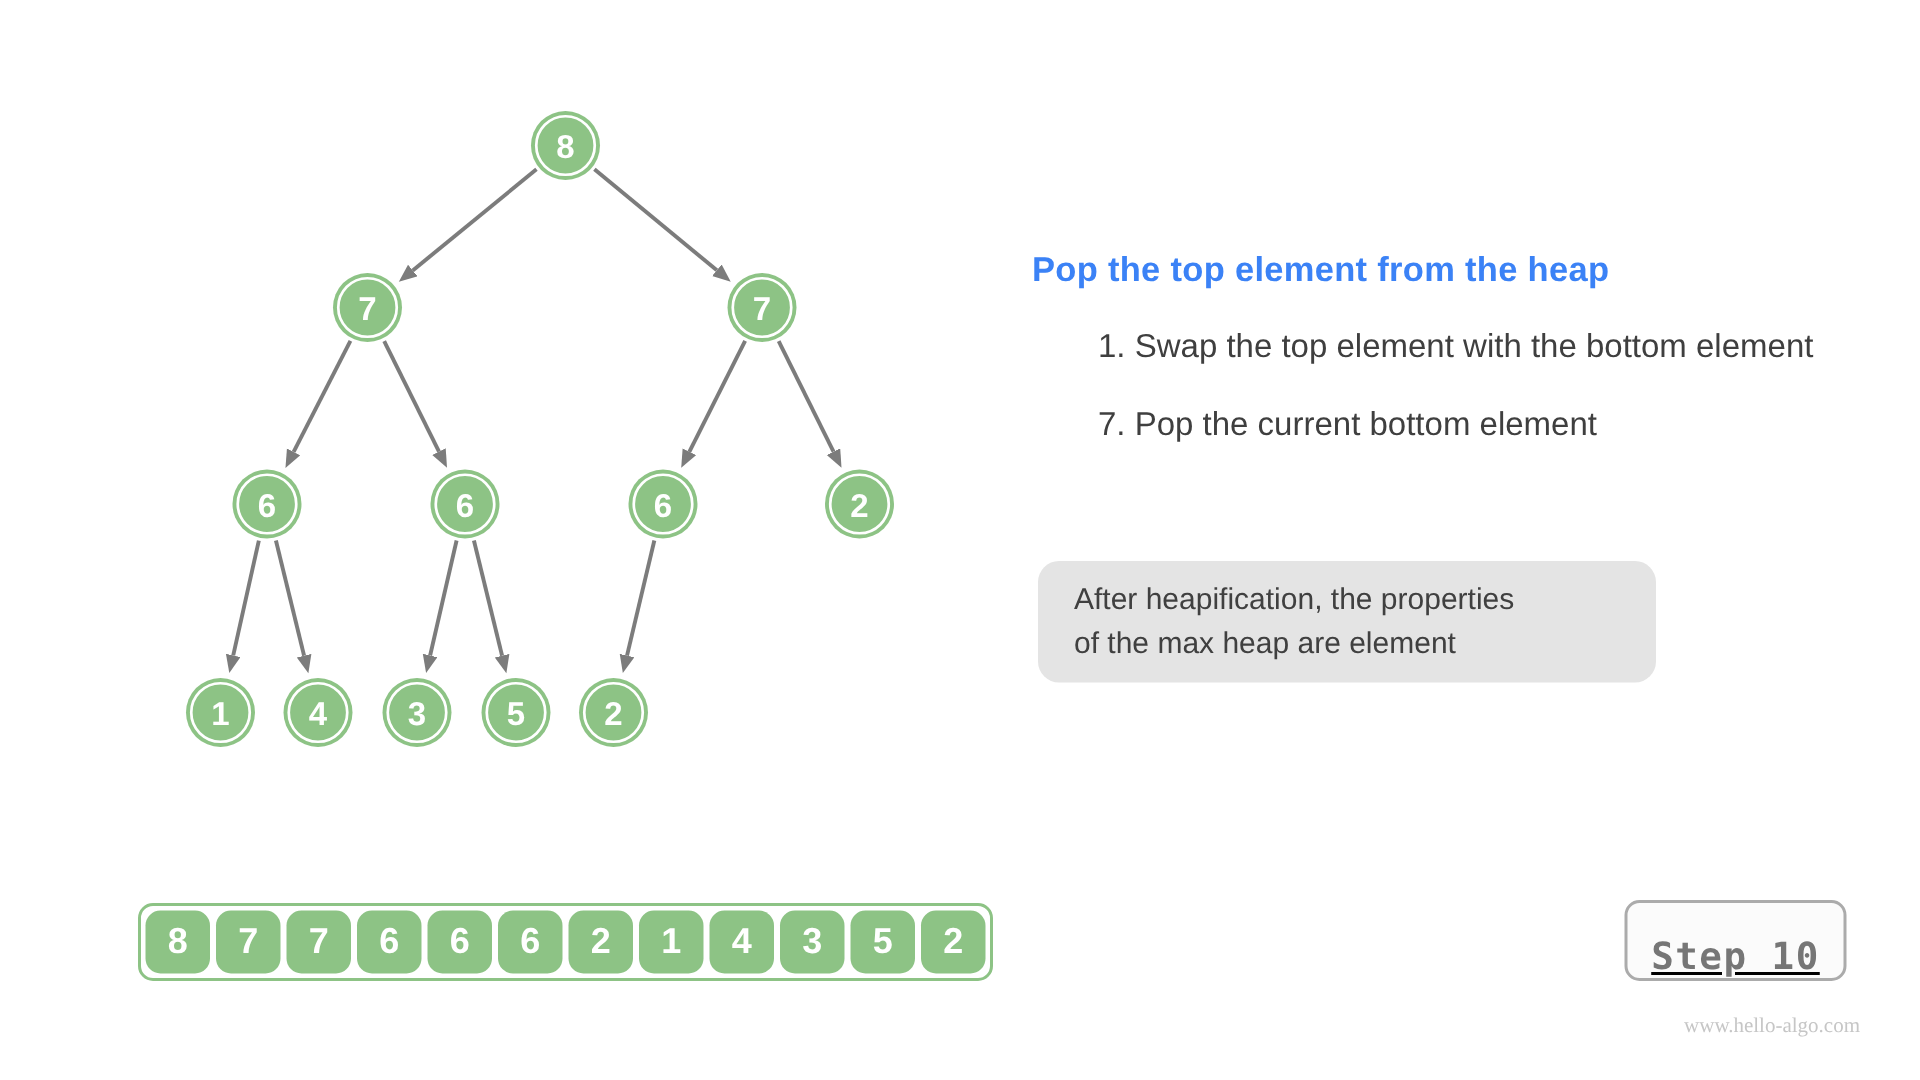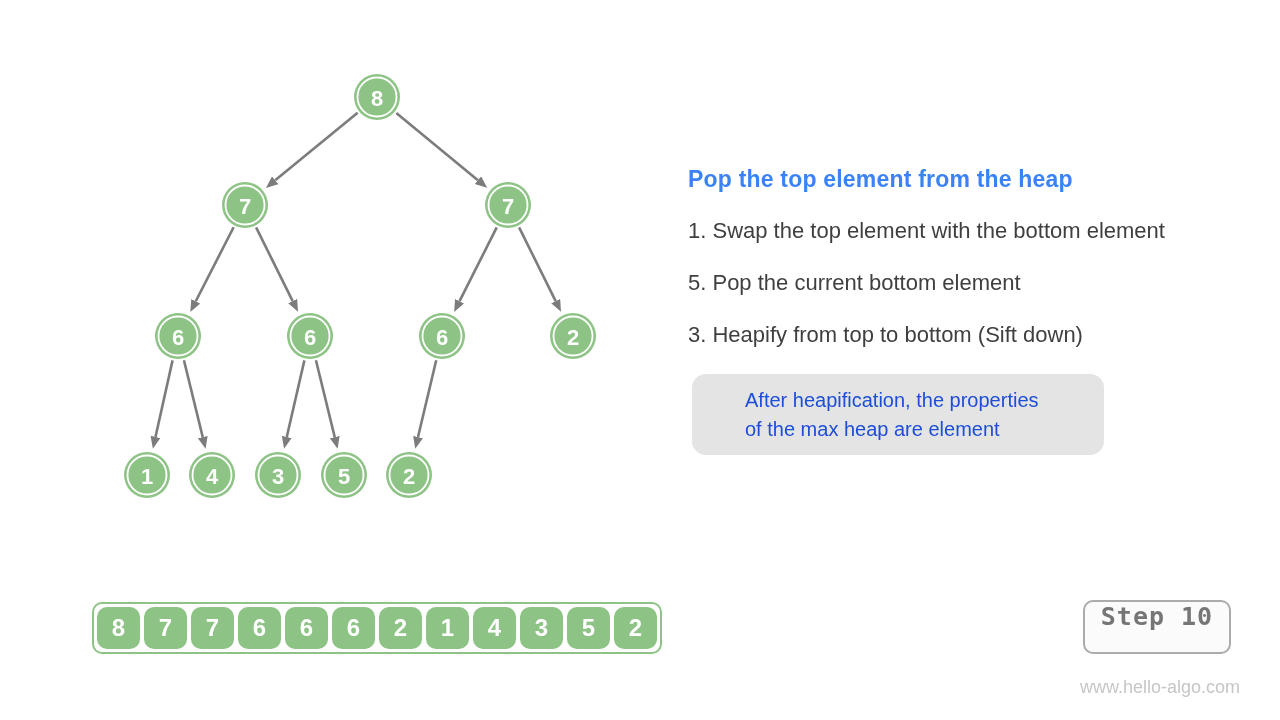--- a/index.html
+++ b/index.html
@@ -11,61 +11,61 @@
   #tree-svg { position: absolute; left: 0; top: 0; }
 
   
   .instructions {
     position: absolute; left: 688px; top: 165px; width: 540px;
   }
   .instructions h1 {
     font-size: 23px; line-height: 28px; font-weight: bold; color: #3b82f6;
     letter-spacing: 0.2px;
   }
-  .steps { margin-top: 2px; }
+  .steps { margin-top: 2px; margin-left: 44px; }
   .steps .step-line {
     margin-top: 24px; font-size: 22px; line-height: 28px; color: #3f3f3f;
   }
 
   .note {
     position: absolute; left: 692px; top: 374px; width: 412px; height: 81px;
     background: #e4e4e4; border-radius: 14px;
     display: flex; flex-direction: column; justify-content: center;
     padding-left: 24px;
   }
-  .note .note-line { font-size: 20px; line-height: 29px; color: #1d4ed8; margin-left: 29px; }
+  .note .note-line { font-size: 20px; line-height: 29px; color: #404040; }
 
   
   .array {
     position: absolute; left: 92px; top: 602px; height: 52px;
     border: 2px solid var(--green, #8dc385); border-radius: 10px;
     padding: 3px; display: flex; gap: 4px; background: #ffffff;
   }
   .array .cell {
     width: 43px; height: 42px; border-radius: 10px;
     background: var(--green, #8dc385);
     display: flex; align-items: center; justify-content: center;
     color: #ffffff; font-size: 24px; font-weight: bold;
   }
 
   
   .step-box {
     position: absolute; left: 1083px; top: 600px; width: 148px; height: 54px;
     border: 2px solid #ababab; border-radius: 10px; background: #fbfbfb;
-    display: flex; align-items: flex-start; justify-content: center;
+    display: flex; align-items: flex-end; justify-content: center; text-decoration: underline;
   }
   .step-box span {
     font-family: "DejaVu Sans Mono", monospace; font-weight: bold;
     font-size: 25px; color: #767676; letter-spacing: 1px;
   }
 
   .watermark {
     position: absolute; right: 40px; top: 677px;
-    font-family: Liberation Sans, sans-serif;
-    font-size: 18px; color: #c6c6c6;
+    font-family: Liberation Serif, serif;
+    font-size: 14px; color: #c6c6c6;
   }
 </style>
 </head>
 <body>
 
 <div class="stage">
 
   <svg id="tree-svg" width="1280" height="720">
     <defs>
       <marker id="arrowhead" markerUnits="userSpaceOnUse" markerWidth="14" markerHeight="12" refX="0" refY="5" orient="auto">
@@ -146,22 +146,21 @@
           <circle cx="409" cy="475" r="19.5" fill="none" stroke="#ffffff" stroke-width="1.8"></circle>
           <text x="409" y="476" text-anchor="middle" dominant-baseline="central" fill="#ffffff" font-family="&quot;Liberation Sans&quot;, sans-serif" font-size="22" font-weight="bold">2</text>
         </g>
       </g>
   </svg>
 
   <section class="instructions">
     <h1>Pop the top element from the heap</h1>
     <div class="steps" id="steps-list">
         <div class="step-line">1. Swap the top element with the bottom element</div>
-        <div class="step-line">5. Pop the current bottom element</div>
-        <div class="step-line">3. Heapify from top to bottom (Sift down)</div>
+        <div class="step-line">7. Pop the current bottom element</div>
       </div>
   </section>
 
   <div class="note" id="note-box">
       <div class="note-line">After heapification, the properties</div>
       <div class="note-line">of the max heap are element</div>
     </div>
 
   <div class="array" id="array-box">
       <div class="cell">8</div>

